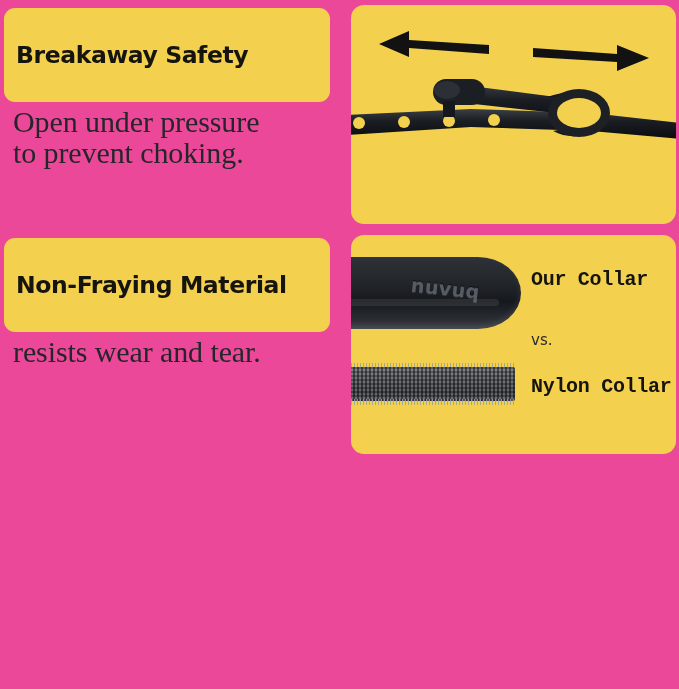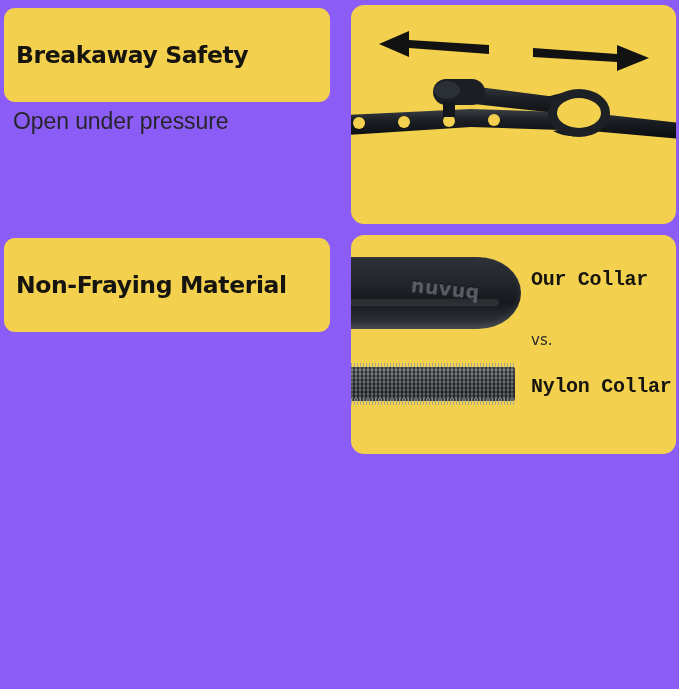--- a/index.html
+++ b/index.html
@@ -10,21 +10,21 @@
   body {
     width: 679px;
     height: 689px;
     font-family: "DejaVu Sans", sans-serif;
     overflow: hidden;
   }
   .infographic {
     position: relative;
     width: 679px;
     height: 689px;
-    background: #8b5cf6;
+    background: #ec4899;
   }
 
   
   .feature-row {
     position: absolute;
     left: 0;
     width: 679px;
     height: 229px;
   }
   .row-1 { top: 0; }
@@ -59,23 +59,23 @@
     font-size: 23.5px;
     letter-spacing: -0.4px;
     color: #16140f;
     white-space: nowrap;
   }
   .body-text {
     position: absolute;
     left: 13px;
     top: 106px;
     width: 325px;
-    font-family: Liberation Sans, sans-serif;
+    font-family: Liberation Serif, serif;
     font-weight: 300;
-    font-size: 23px;
+    font-size: 30px;
     line-height: 31px;
     letter-spacing: -0.1px;
     color: #26262a;
   }
   .body-text .line { display: block; }
 
   
   .img-panel {
     position: absolute;
     left: 351px;
@@ -261,20 +261,21 @@
 <div class="infographic">
 
   <div class="feature-row row-1">
 
     <div class="text-col">
       <div class="heading-chip">
         <span class="heading-text">Breakaway Safety</span>
       </div>
       <div class="body-text">
         <span class="line">Open under pressure</span>
+        <span class="line">to prevent choking.</span>
       </div>
     </div>
 
     <div class="img-panel">
       <div class="arrow" style="left:28px; top:26px;">
         <svg width="110" height="26" viewBox="0 0 110 26">
           <path d="M110 23 L110 14 L30 9 L30 0 L0 13 L30 26 L30 17 Z" fill="#121212"></path>
         </svg>
       </div>
       <div class="arrow" style="left:182px; top:40px;">
@@ -318,20 +319,21 @@
     </div>
   </div>
 
   <div class="feature-row row-2">
 
     <div class="text-col">
       <div class="heading-chip">
         <span class="heading-text">Non-Fraying Material</span>
       </div>
       <div class="body-text">
+        <span class="line">resists wear and tear.</span>
       </div>
     </div>
 
     <div class="img-panel">
 
       <div class="silicone-band">
         <div class="band-body"></div>
         <div class="band-groove"></div>
         <div class="band-logo">nuvuq</div>
       </div>

